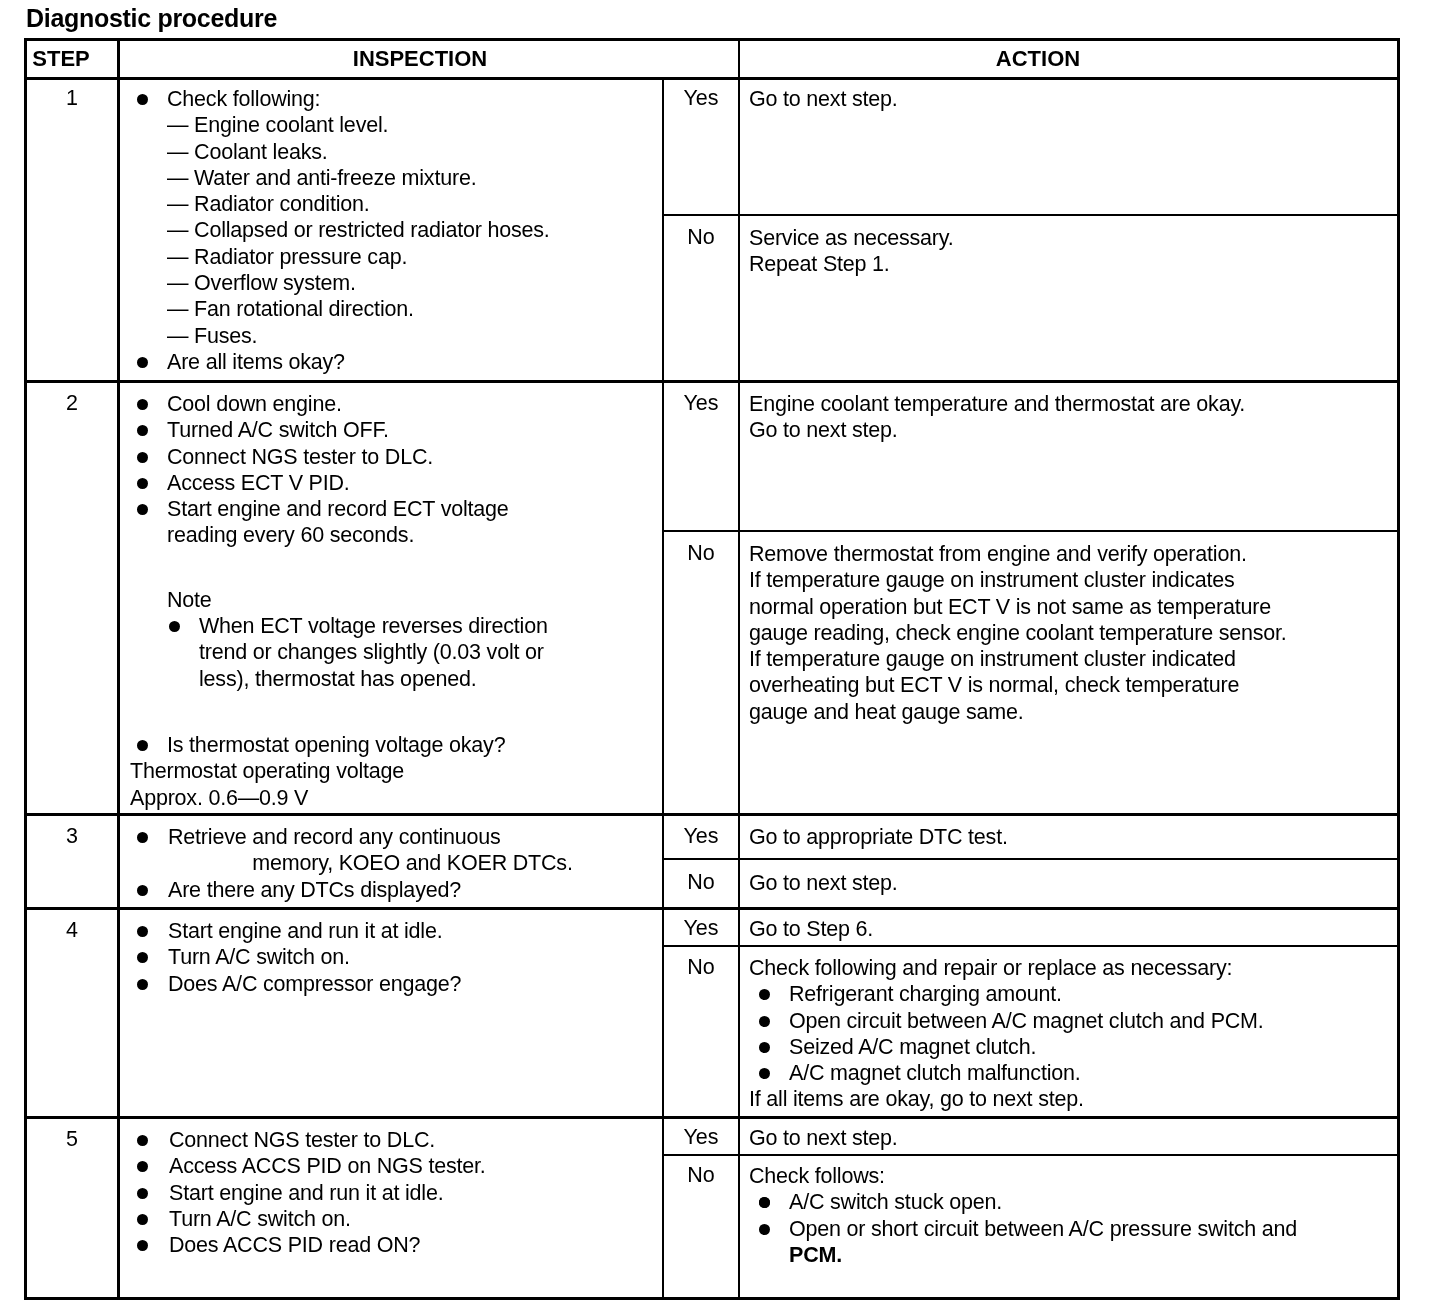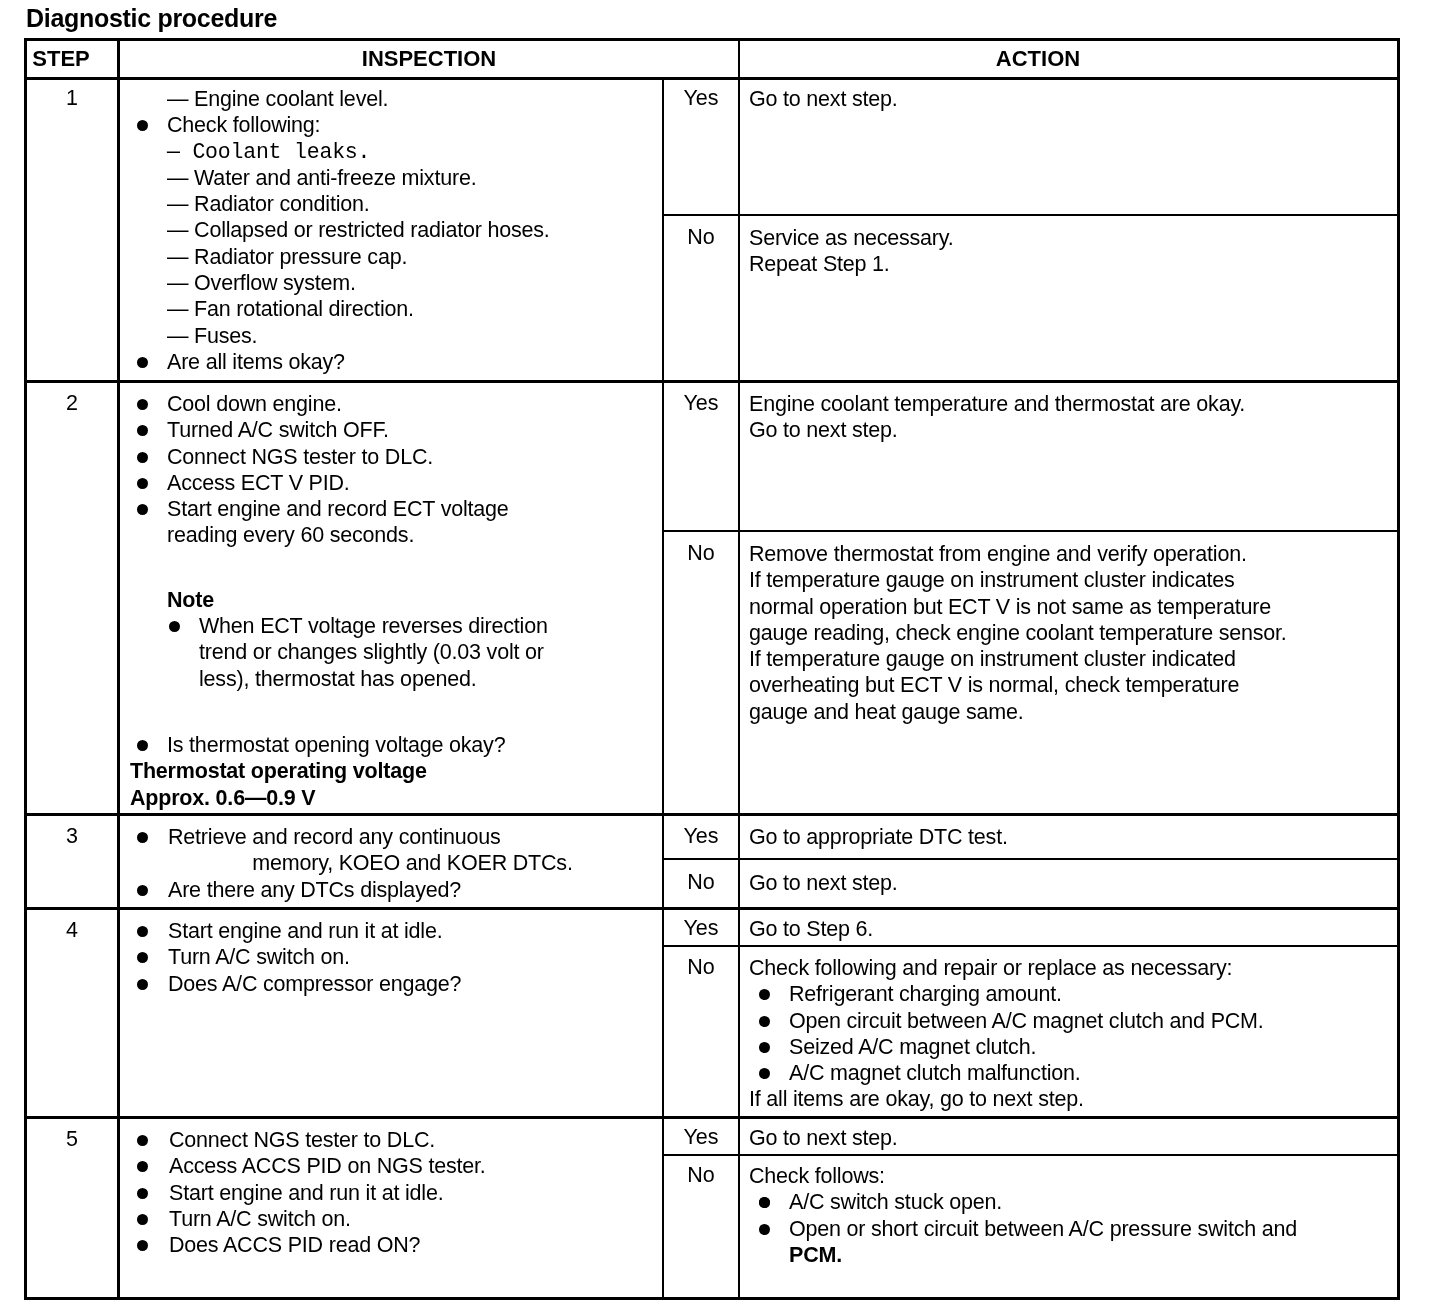--- a/index.html
+++ b/index.html
@@ -23,21 +23,21 @@
     display: flex; align-items: center; justify-content: center;
   }
   .txt { font-size: 21.5px; line-height: 26.3px; letter-spacing: -0.2px; }
   .stepnum { text-align: center; font-size: 21.5px; }
   .yn { text-align: center; font-size: 21.5px; }
   .row { position: relative; white-space: nowrap; }
   .dot {
     display: inline-block; width: 11px; height: 11px; border-radius: 50%;
     background: #000; position: absolute; top: 8px;
   }
-  .bold { font-weight: bold; }
+  .bold { font-weight: normal; }
 </style>
 </head>
 <body>
 
 <div class="title">Diagnostic procedure</div>
 
 <div class="tbl">
 
   <div class="vline" style="left:90px; top:0; width:3px; height:1256px;"></div>
   <div class="vline" style="left:635px; top:37px; width:2px; height:1219px;"></div>
@@ -50,28 +50,28 @@
   <div class="hline" style="left:0; top:866px; width:1370px; height:3px;"></div>
   <div class="hline" style="left:0; top:1075px; width:1370px; height:3px;"></div>
 
   <div class="hline" style="left:635px; top:173px; width:735px; height:2px;"></div>
   <div class="hline" style="left:635px; top:489px; width:735px; height:2px;"></div>
   <div class="hline" style="left:635px; top:817px; width:735px; height:2px;"></div>
   <div class="hline" style="left:635px; top:904px; width:735px; height:2px;"></div>
   <div class="hline" style="left:635px; top:1113px; width:735px; height:2px;"></div>
 
   <div class="cell hdr" style="left:0; top:0; width:68px; height:36px;">STEP</div>
-  <div class="cell hdr" style="left:93px; top:0; width:618px; height:36px;">INSPECTION</div>
+  <div class="cell hdr" style="left:84px; top:0; width:618px; height:36px;">INSPECTION</div>
   <div class="cell hdr" style="left:713px; top:0; width:596px; height:36px;">ACTION</div>
 
   <div class="cell stepnum" style="left:0; top:45px; width:90px;">1</div>
   <div class="cell txt" style="left:110px; top:45px; width:520px;">
+    <div class="row"><span class="dot" style="left:0;"></span><span style="padding-left:30px;">Check following:</span></div>
     <div class="row" style="padding-left:30px;">— Engine coolant level.</div>
-    <div class="row"><span class="dot" style="left:0;"></span><span style="padding-left:30px;">Check following:</span></div>
-    <div class="row" style="padding-left:30px;font-family:Liberation Mono, monospace;">— Coolant leaks.</div>
+    <div class="row" style="padding-left:30px;">— Coolant leaks.</div>
     <div class="row" style="padding-left:30px;">— Water and anti-freeze mixture.</div>
     <div class="row" style="padding-left:30px;">— Radiator condition.</div>
     <div class="row" style="padding-left:30px;">— Collapsed or restricted radiator hoses.</div>
     <div class="row" style="padding-left:30px;">— Radiator pressure cap.</div>
     <div class="row" style="padding-left:30px;">— Overflow system.</div>
     <div class="row" style="padding-left:30px;">— Fan rotational direction.</div>
     <div class="row" style="padding-left:30px;">— Fuses.</div>
     <div class="row"><span class="dot" style="left:0;"></span><span style="padding-left:30px;">Are all items okay?</span></div>
   </div>
   <div class="cell yn" style="left:637px; top:45px; width:74px;">Yes</div>

